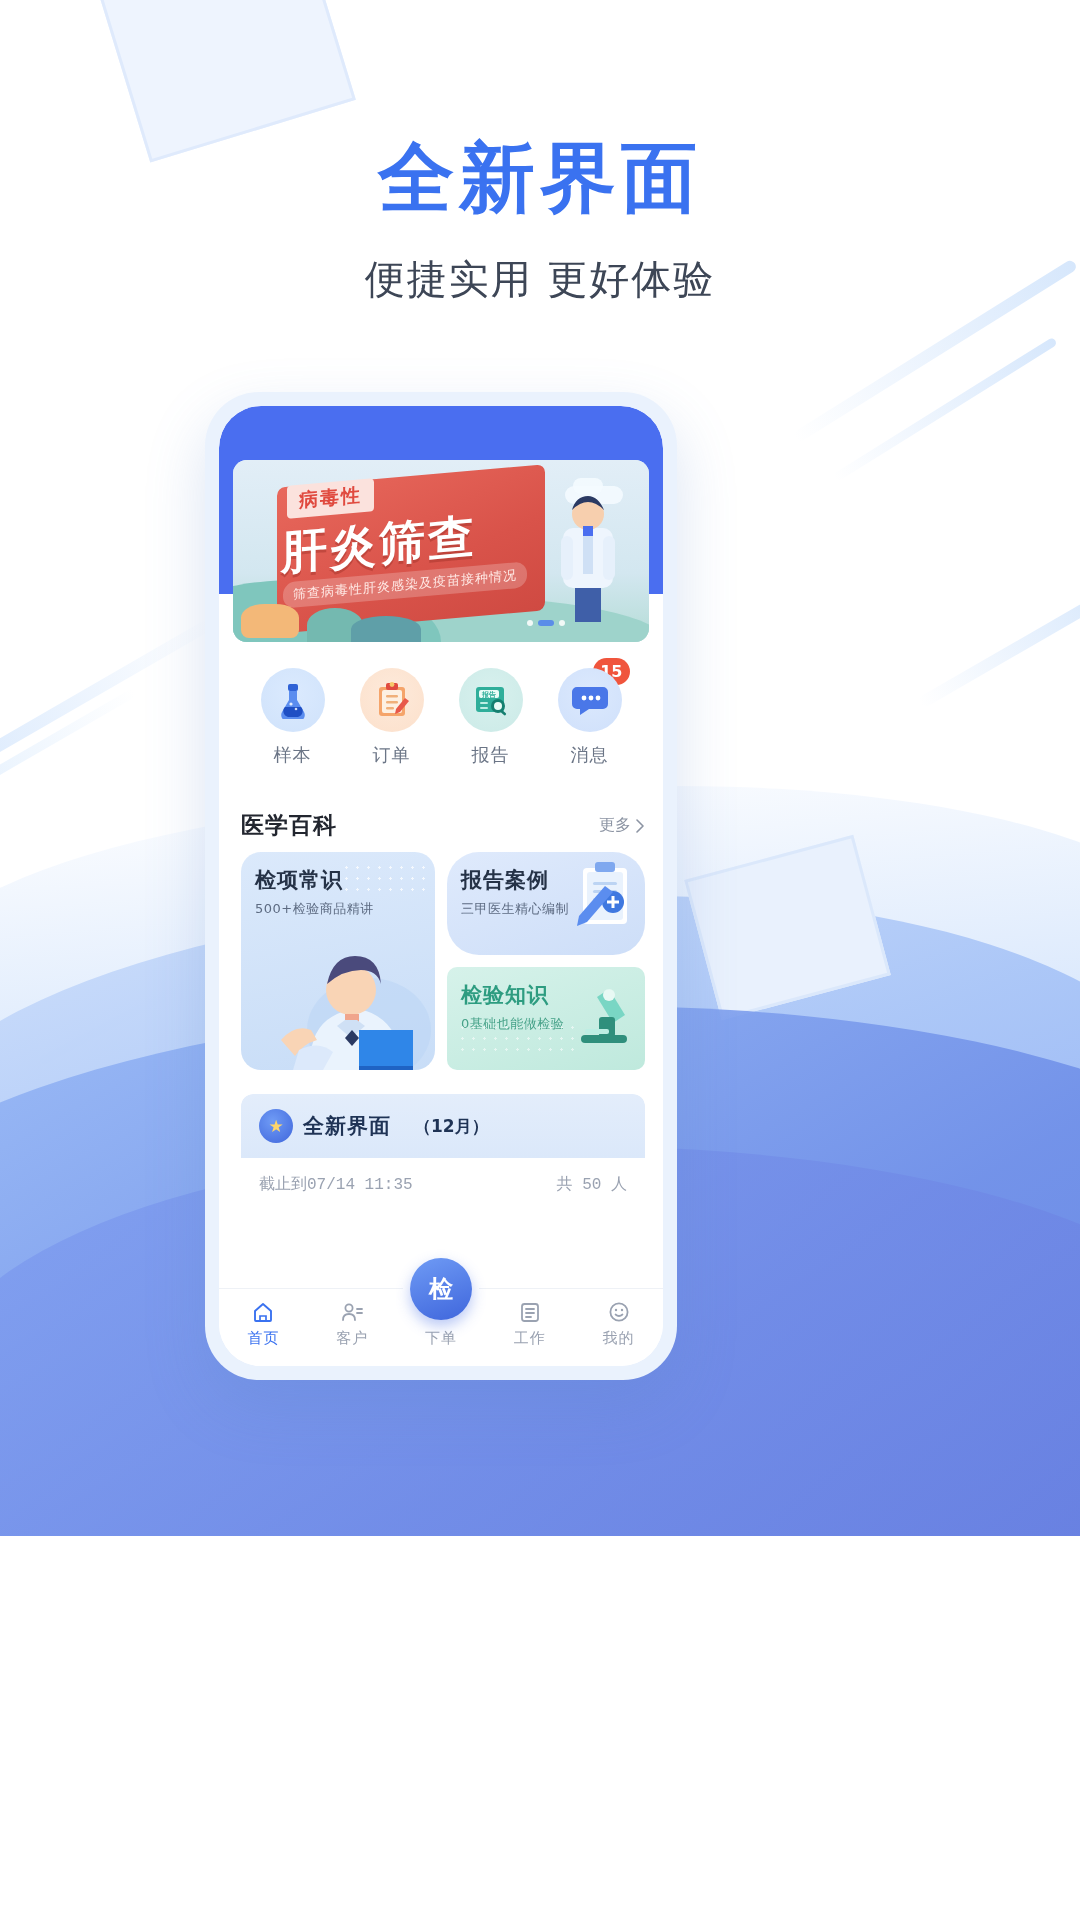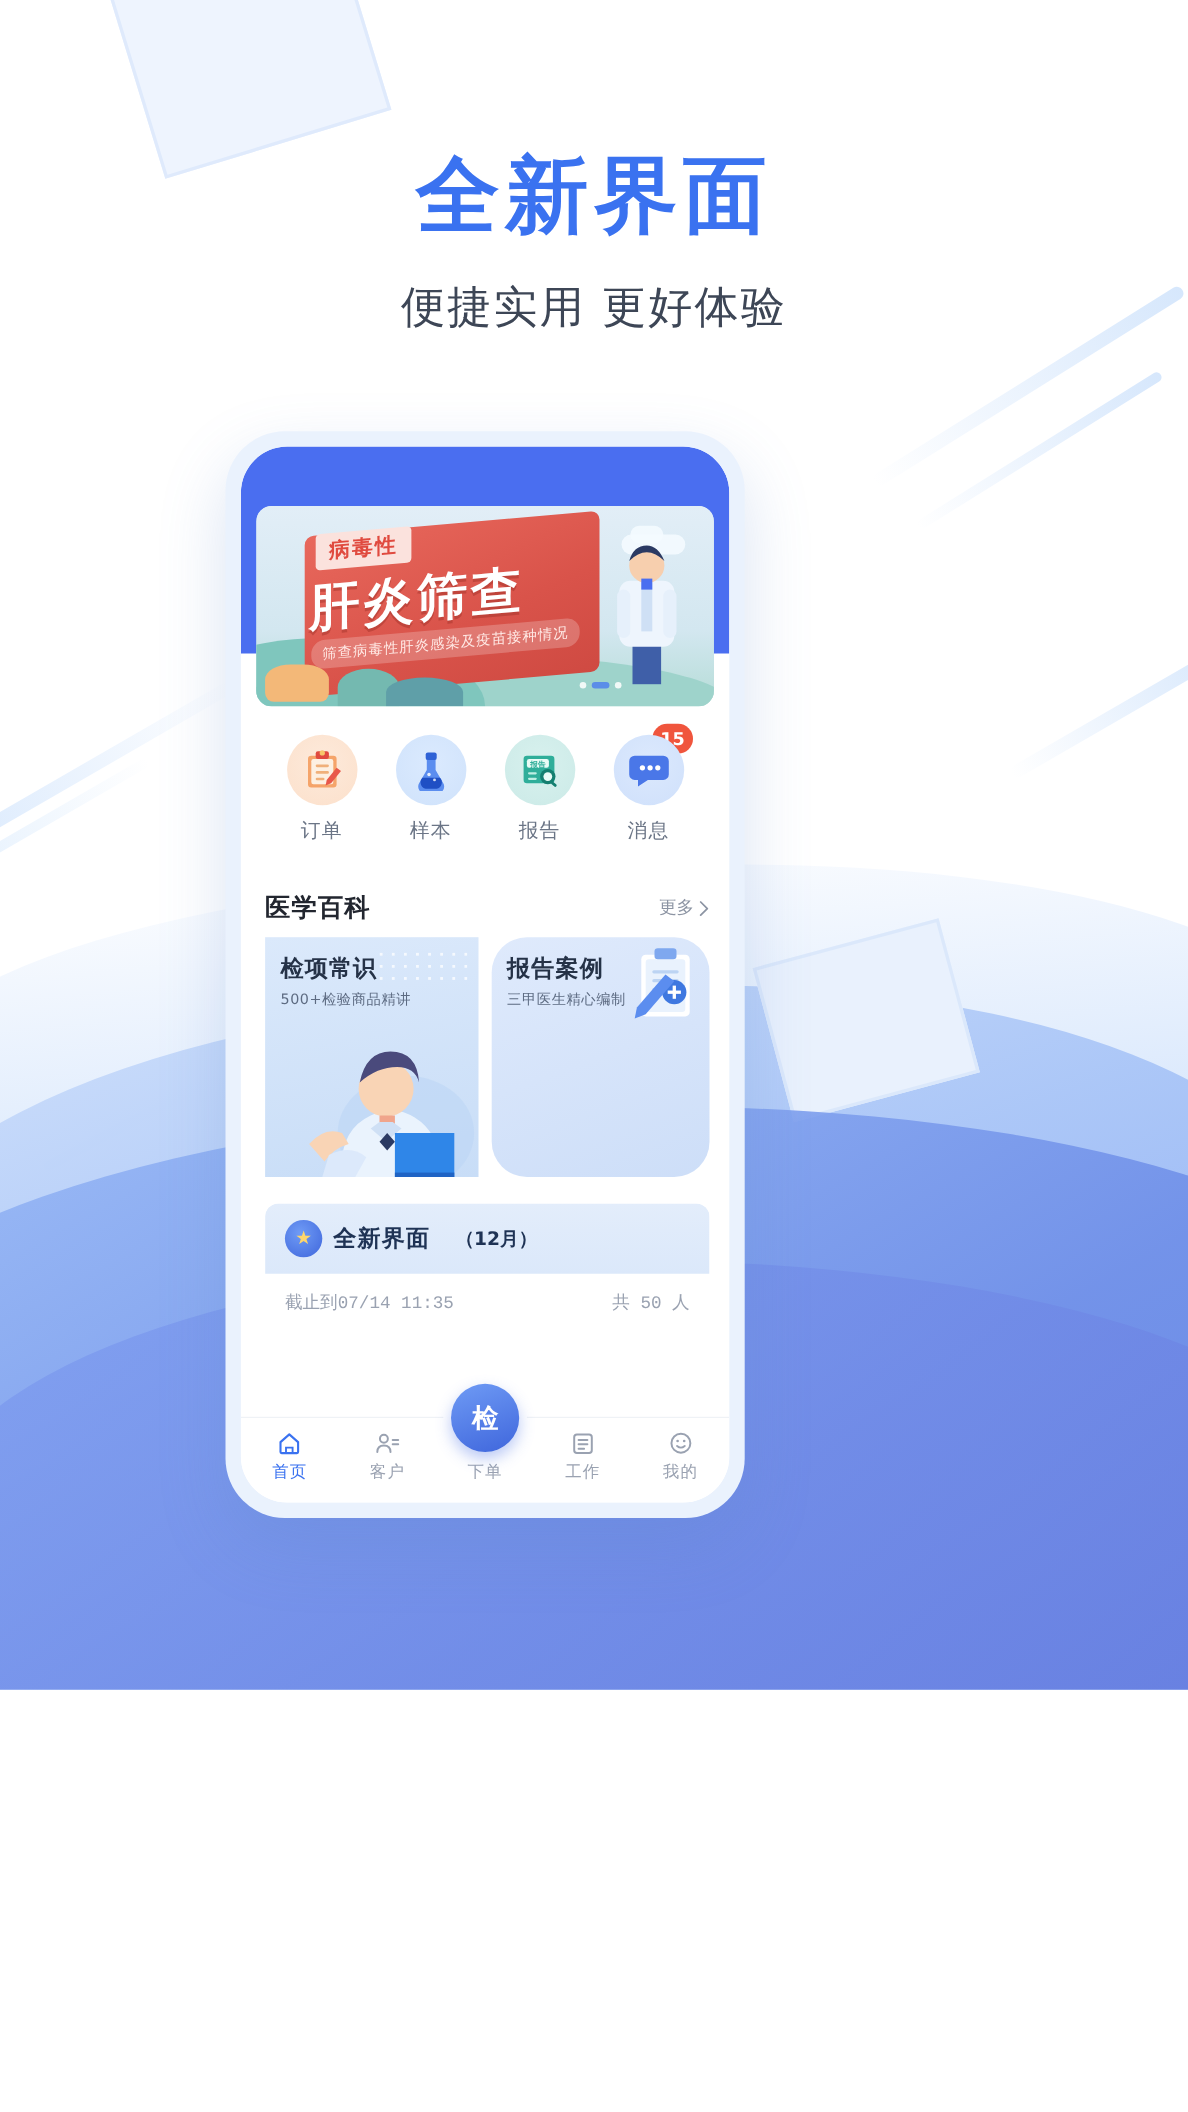--- a/index.html
+++ b/index.html
@@ -213,21 +213,21 @@
   }
   .sec-more {
     font-size:16px; color:#8c94a3; display:flex; align-items:center; gap:4px;
     font-family:"DejaVu Sans","Liberation Sans",sans-serif;
   }
   .enc-grid {
     position:absolute; left:22px; top:446px; width:404px; height:218px;
     display:flex; gap:12px;
   }
   .enc-left {
-    width:194px; border-radius:0; overflow:hidden; position:relative;
+    width:194px; border-radius:20px; overflow:hidden; position:relative;
     background: linear-gradient(170deg,#dbe9fb 0%, #c8ddf7 100%);
   }
   .enc-right { flex:1; display:flex; flex-direction:column; gap:12px; }
   .enc-card {
     flex:1; border-radius:10px; position:relative; overflow:hidden; padding:14px 14px;
   }
   .enc-report { background: linear-gradient(160deg,#dfeafc 0%, #cddef8 100%); border-radius: 32px; }
   .enc-know   { background: linear-gradient(160deg,#d6f2ea 0%, #bfe9dd 100%); }
   .enc-t {
     font-size:21px; font-weight:700; letter-spacing:1px; color:#253247;
@@ -366,46 +366,46 @@
           <div class="dots">
             <span class="dot"></span>
             <span class="dot active"></span>
             <span class="dot"></span>
           </div>
         </div>
 
         <div class="quick">
 
           <div class="quick-item">
+            <div class="quick-circle qc-sample">
+              <svg width="34" height="38" viewBox="0 0 34 38">
+                <rect x="12" y="3" width="10" height="7" rx="2" fill="#2f62d6"></rect>
+                <path d="M13 10 h8 v9 l7 12 a6 6 0 0 1 -5 9 h-12 a6 6 0 0 1 -5 -9 l7 -12z" fill="#5b8def"></path>
+                <path d="M9 26 h16 a6 6 0 0 1 -3 10 h-10 a6 6 0 0 1 -3 -10z" fill="#1f4fc4"></path>
+                <circle cx="15" cy="23" r="1.6" fill="#ffffff" opacity=".85"></circle>
+                <circle cx="20" cy="28" r="1.3" fill="#ffffff" opacity=".8"></circle>
+              </svg>
+            </div>
+            <div class="quick-label">样本</div>
+          </div>
+
+          <div class="quick-item">
             <div class="quick-circle qc-order">
               <svg width="36" height="38" viewBox="0 0 36 38">
                 <rect x="5" y="6" width="26" height="29" rx="3" fill="#f5a46a"></rect>
                 <rect x="8" y="9" width="20" height="23" rx="2" fill="#fdf0e2"></rect>
                 <rect x="12" y="2" width="12" height="7" rx="2" fill="#e04a3f"></rect>
                 <circle cx="18" cy="3.5" r="2.4" fill="#f7c76a"></circle>
                 <rect x="12" y="14" width="12" height="2.4" rx="1.2" fill="#f0b07a"></rect>
                 <rect x="12" y="20" width="12" height="2.4" rx="1.2" fill="#f0b07a"></rect>
                 <rect x="12" y="26" width="8" height="2.4" rx="1.2" fill="#f0b07a"></rect>
                 <path d="M22 28 l9 -11 l4 3 l-9 11 l-5 2z" fill="#e8584a"></path>
               </svg>
             </div>
             <div class="quick-label">订单</div>
-          </div>
-
-          <div class="quick-item">
-            <div class="quick-circle qc-sample">
-              <svg width="34" height="38" viewBox="0 0 34 38">
-                <rect x="12" y="3" width="10" height="7" rx="2" fill="#2f62d6"></rect>
-                <path d="M13 10 h8 v9 l7 12 a6 6 0 0 1 -5 9 h-12 a6 6 0 0 1 -5 -9 l7 -12z" fill="#5b8def"></path>
-                <path d="M9 26 h16 a6 6 0 0 1 -3 10 h-10 a6 6 0 0 1 -3 -10z" fill="#1f4fc4"></path>
-                <circle cx="15" cy="23" r="1.6" fill="#ffffff" opacity=".85"></circle>
-                <circle cx="20" cy="28" r="1.3" fill="#ffffff" opacity=".8"></circle>
-              </svg>
-            </div>
-            <div class="quick-label">样本</div>
           </div>
 
           <div class="quick-item">
             <div class="quick-circle qc-report">
               <svg width="38" height="36" viewBox="0 0 38 36">
                 <rect x="4" y="5" width="28" height="25" rx="3" fill="#2fae9a"></rect>
                 <rect x="7" y="8" width="20" height="8" rx="2" fill="#e9fbf6"></rect>
                 <text x="17" y="15" font-size="7" text-anchor="middle" fill="#2fae9a" font-family="DejaVu Sans, sans-serif" font-weight="bold">报告</text>
                 <rect x="8" y="20" width="8" height="2" rx="1" fill="#bdeee3"></rect>
                 <rect x="8" y="25" width="8" height="2" rx="1" fill="#bdeee3"></rect>
@@ -473,20 +473,32 @@
                 <rect x="30" y="4" width="20" height="10" rx="3" fill="#7fa8ef"></rect>
                 <rect x="28" y="24" width="24" height="3" rx="1.5" fill="#bcd4f3"></rect>
                 <rect x="28" y="32" width="24" height="3" rx="1.5" fill="#bcd4f3"></rect>
                 <rect x="28" y="40" width="16" height="3" rx="1.5" fill="#bcd4f3"></rect>
                 <circle cx="48" cy="44" r="11" fill="#3f78e0"></circle>
                 <rect x="46.5" y="38" width="3" height="12" fill="#fff"></rect>
                 <rect x="42" y="42.5" width="12" height="3" fill="#fff"></rect>
                 <path d="M14 58 l26 -30 l8 6 l-26 30 l-10 4z" fill="#5b8def"></path>
               </svg>
             </div>
+            <div class="enc-card enc-know">
+              <div class="dotgrid b"></div>
+              <div class="enc-t green">检验知识</div>
+              <div class="enc-s green">0基础也能做检验</div>
+              <svg style="position:absolute;right:6px;top:10px;" width="72" height="74" viewBox="0 0 72 74">
+                <rect x="14" y="58" width="46" height="8" rx="4" fill="#2f8f7c"></rect>
+                <path d="M30 20 l12 -8 l16 26 l-12 8z" fill="#79d6c4"></path>
+                <rect x="32" y="40" width="16" height="20" rx="3" fill="#2f8f7c"></rect>
+                <circle cx="42" cy="18" r="6" fill="#e8f9f4"></circle>
+                <rect x="18" y="52" width="24" height="5" rx="2" fill="#bdeee3"></rect>
+              </svg>
+            </div>
           </div>
         </div>
 
         <div class="rank">
           <div class="rank-head">
             <div class="medal">★</div>
             <div class="rank-title">全新界面</div>
             <div class="rank-sub">（12月）</div>
           </div>
           <div class="rank-meta">

